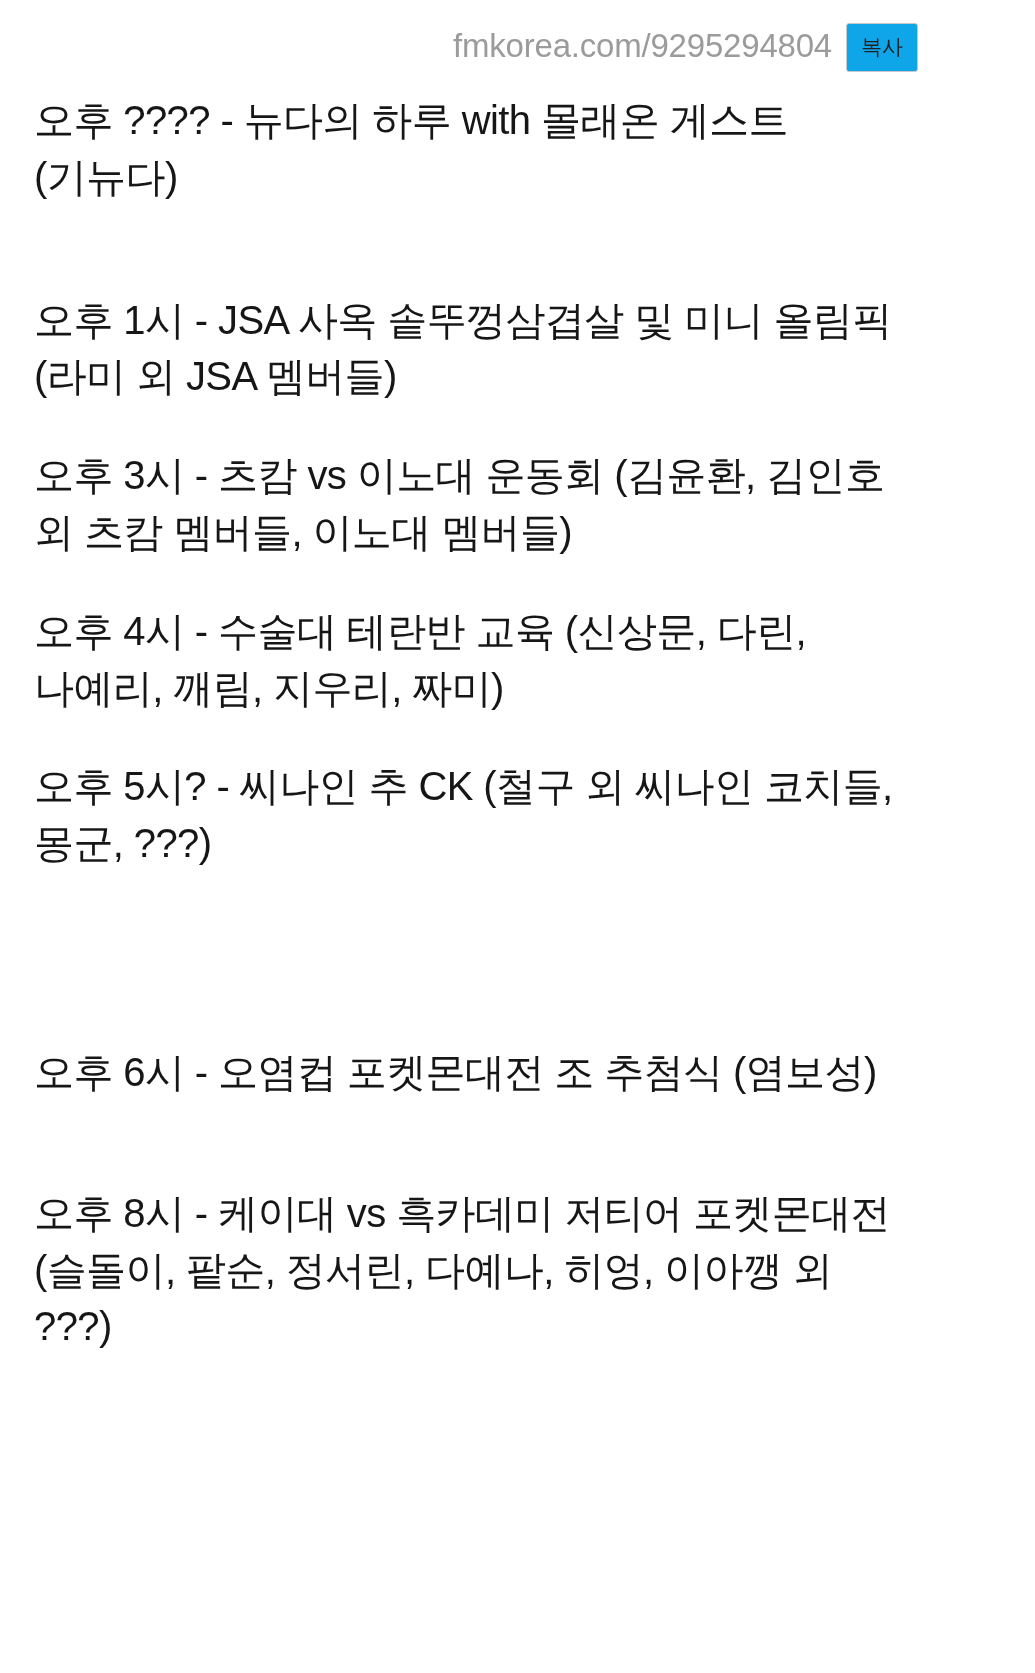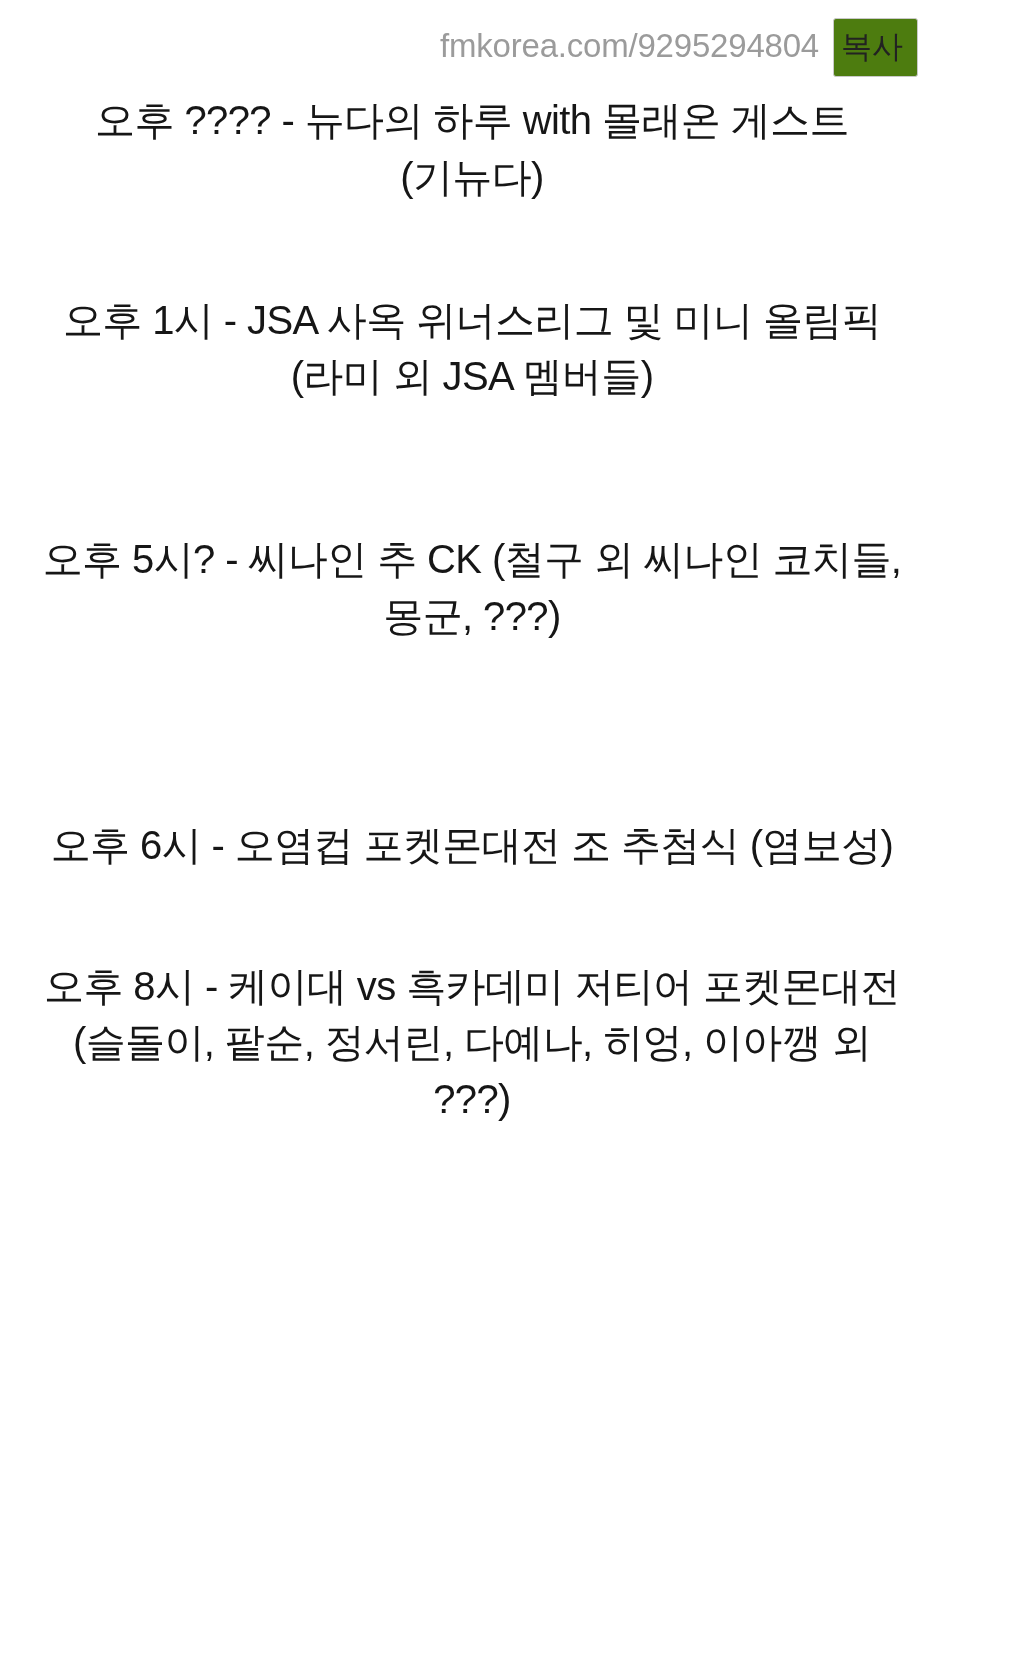--- a/index.html
+++ b/index.html
@@ -36,36 +36,35 @@
     font-size: 33px;
     color: #9b9b9b;
     letter-spacing: -0.2px;
     white-space: nowrap;
     padding-right: 14px;
     font-family: "Liberation Sans", "DejaVu Sans", sans-serif;
   }
   .copy-button {
     border: 1px solid #c9c9c9;
     border-radius: 3px;
-    background: #4d7c0f;
+    background: #0ea5e9;
     color: #222222;
-    font-size: 31px;
+    font-size: 21px;
     line-height: 1;
-    padding: 12px 14px 14px 7px;
+    padding: 12px 14px 14px 14px;
     margin-right: 2px;
     margin-top: 2px;
     cursor: pointer;
     font-family: "Liberation Sans", "DejaVu Sans", sans-serif;
     white-space: nowrap;
   }
   
   .content {
     padding: 0 20px 0 34px;
     box-sizing: border-box;
-    text-align: center;
   }
   .line {
     font-size: 40px;
     line-height: 1.42;
     letter-spacing: -0.6px;
     color: #161616;
     word-break: keep-all;
     white-space: pre-wrap;
   }
   .gap-lg { height: 86px; }
@@ -80,25 +79,27 @@
   <div class="topbar">
     <div class="source-url">fmkorea.com/9295294804</div>
     <button class="copy-button">복사</button>
   </div>
 
   <div class="content">
 
     <div class="line">오후 ???? - 뉴다의 하루 with 몰래온 게스트 (기뉴다)</div>
     <div class="gap-lg"></div>
 
-    <div class="line">오후 1시 - JSA 사옥 위너스리그 및 미니 올림픽 (라미 외 JSA 멤버들)</div>
+    <div class="line">오후 1시 - JSA 사옥 솥뚜껑삼겹살 및 미니 올림픽 (라미 외 JSA 멤버들)</div>
     <div class="gap-md"></div>
 
+    <div class="line">오후 3시 - 츠캄 vs 이노대 운동회 (김윤환, 김인호 외 츠캄 멤버들, 이노대 멤버들)</div>
     <div class="gap-md"></div>
 
+    <div class="line">오후 4시 - 수술대 테란반 교육 (신상문, 다린, 나예리, 깨림, 지우리, 짜미)</div>
     <div class="gap-md"></div>
 
     <div class="line">오후 5시? - 씨나인 추 CK (철구 외 씨나인 코치들, 몽군, ???)</div>
     <div class="gap-lg"></div>
 
     <div class="gap-lg"></div>
 
     <div class="line">오후 6시 - 오염컵 포켓몬대전 조 추첨식 (염보성)</div>
     <div class="gap-md"></div>
 

